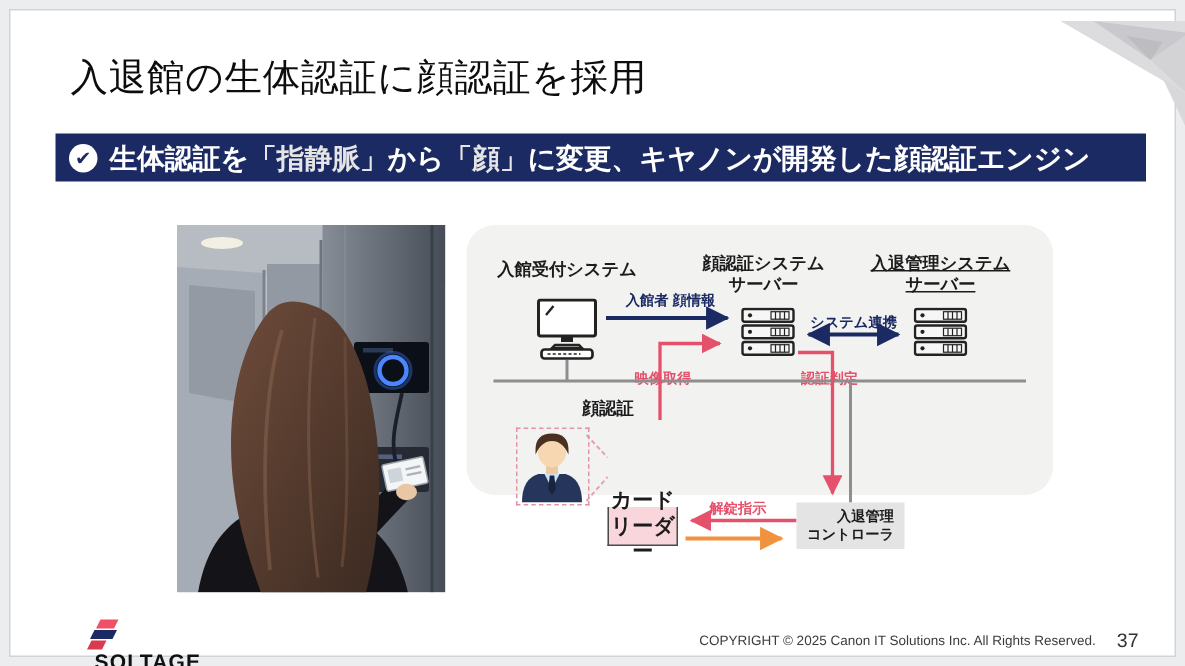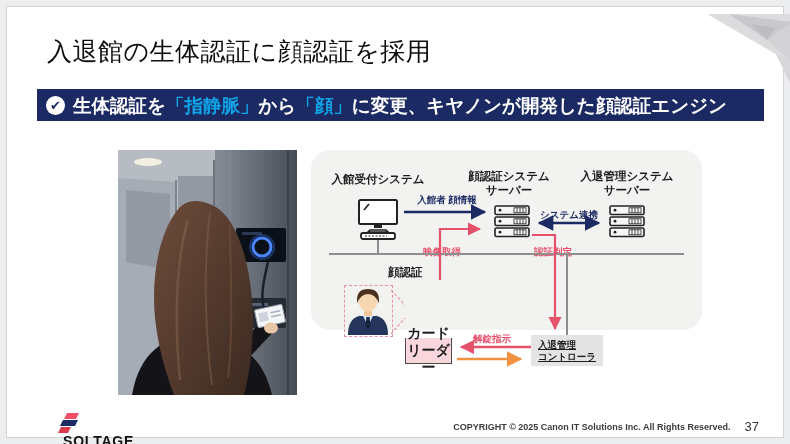--- a/index.html
+++ b/index.html
@@ -30,21 +30,21 @@
   }
   .check-circle{
     width:19px;height:19px;border-radius:50%;background:#ffffff;
     display:flex;align-items:center;justify-content:center;flex:0 0 auto;
     color:#1b2a63;font-size:13px;font-weight:bold;line-height:1;
   }
   .banner-text{
     margin-left:8px;font-size:18.5px;font-weight:bold;color:#ffffff;
     white-space:nowrap;letter-spacing:0px;
   }
-  .banner-text .hl{color:#0ea5e9;}
+  .banner-text .hl{color:#e5e5e5;}
   
   .photo{
     position:absolute;left:111px;top:143px;width:179px;height:245px;
     overflow:hidden;
   }
   
   .panel{
     position:absolute;left:304px;top:143px;width:391px;height:180px;
     background:#f2f2f1;
     border-radius:19px;
@@ -66,35 +66,35 @@
   .cam-box .lock-label{font-size:9.5px;font-weight:bold;color:#1c1c1c;margin-bottom:4px;}
   .card-box{
     position:absolute;left:94px;top:188px;width:47px;height:26px;
     background:#f9d6dc;border:1.2px solid #4a4a4a;border-top:none;box-sizing:border-box;
     display:flex;align-items:center;justify-content:center;
     font-size:14px;font-weight:bold;color:#1c1c1c;text-align:center;line-height:1.2;
   }
   .ctrl-box{
     position:absolute;left:220px;top:185px;width:72px;height:31px;
     background:#e4e4e5;display:flex;align-items:center;justify-content:center;
-    font-size:9.5px;font-weight:bold;color:#1c1c1c;text-align:left;line-height:1.25;text-decoration:underline;
+    font-size:9.5px;font-weight:bold;color:#1c1c1c;text-align:right;line-height:1.25;
   }
   .avatar-box{
     position:absolute;left:33px;top:135px;width:49px;height:52px;
     border:1.5px dashed #e393a2;box-sizing:border-box;
   }
   
   .footer-logo{position:absolute;left:50px;top:405px;display:flex;align-items:flex-start;flex-direction:column;}
   .logo-txt{margin-left:6px;}
   .logo-name{font-size:14px;font-weight:bold;color:#111;letter-spacing:.8px;line-height:1;}
   .logo-tag{font-size:5.8px;color:#1b2a63;font-weight:bold;margin-top:2px;letter-spacing:.3px;}
   .footer-right{
     position:absolute;right:24px;top:412px;display:flex;align-items:center;gap:14px;
   }
-  .copyright{font-size:9px;color:#3c3c3c;font-weight:bold;}
+  .copyright{font-size:9px;color:#3c3c3c;}
   .pagenum{font-size:13px;color:#333;}
 </style>
 </head>
 <body>
 
 <div class="stage">
   <div class="slide">
 
     <svg class="deco" viewBox="0 0 92 76">
       <polygon points="6,0 92,0 92,50" fill="#dcdcde"></polygon>
@@ -169,21 +169,21 @@
         <path d="M92,62 C86,110 86,175 94,235" fill="none" stroke="#8a6550" stroke-width="2" opacity=".45"></path>
         <path d="M112,75 C112,120 116,175 110,228" fill="none" stroke="#7a553f" stroke-width="2" opacity=".5"></path>
       </svg>
     </div>
 
     <div class="panel">
 
       <div class="dlabel node-label" style="left:8px;top:22px;width:118px;">入館受付システム</div>
       <div class="dlabel node-label two-line" style="left:143px;top:20px;width:110px;">顔認証システム
 サーバー</div>
-      <div class="dlabel node-label two-line" style="left:256px;top:20px;width:120px;">入退管理システム
+      <div class="dlabel node-label two-line" style="left:256px;top:20px;width:120px;text-decoration:underline;">入退管理システム
 サーバー</div>
 
       <div class="flow-label navy-t" style="left:89px;top:44px;width:94px;">入館者 顔情報</div>
       <div class="flow-label navy-t" style="left:214px;top:59px;width:88px;">システム連携</div>
       <div class="flow-label red-t" style="left:106px;top:96px;width:50px;">映像取得</div>
       <div class="flow-label red-t" style="left:219px;top:96px;width:46px;">認証判定</div>
       <div class="flow-label red-t" style="left:160px;top:183px;width:42px;">解錠指示</div>
       <div class="dlabel node-label" style="left:33px;top:115px;width:50px;text-align:left;padding-left:44px;">顔認証</div>
 
       <svg class="panel-svg" viewBox="0 0 391 246">

